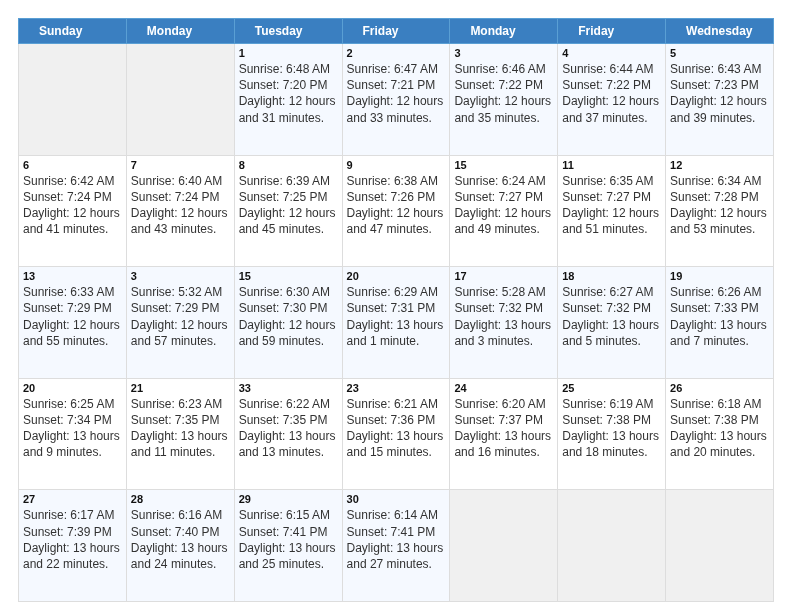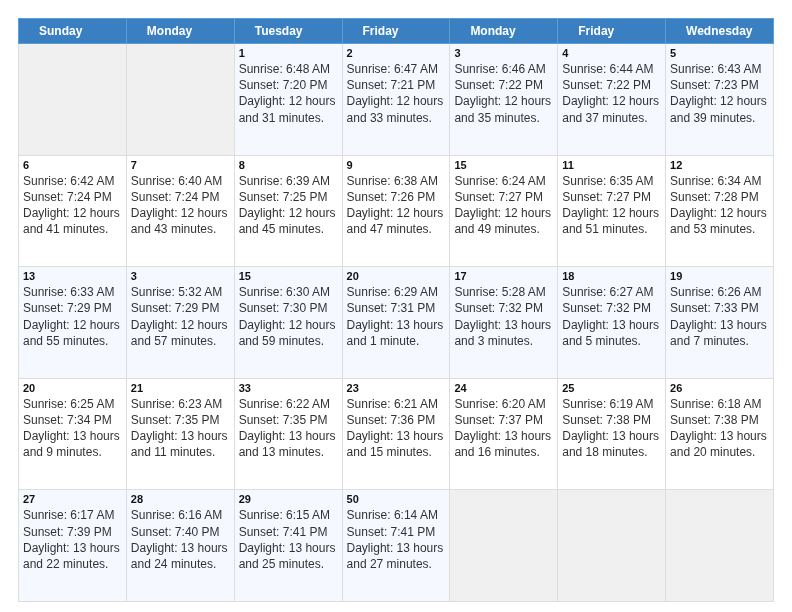--- a/index.html
+++ b/index.html
@@ -291,21 +291,21 @@
 Sunset: 7:40 PM
 Daylight: 13 hours and 24 minutes.</div>
           </td>
           <td>
             <span class="day-num">29</span>
             <div class="day-info">Sunrise: 6:15 AM
 Sunset: 7:41 PM
 Daylight: 13 hours and 25 minutes.</div>
           </td>
           <td>
-            <span class="day-num">50</span>
+            <span class="day-num">30</span>
             <div class="day-info">Sunrise: 6:14 AM
 Sunset: 7:41 PM
 Daylight: 13 hours and 27 minutes.</div>
           </td>
           <td class="empty-cell"></td>
           <td class="empty-cell"></td>
           <td class="empty-cell"></td>
         </tr>
       </tbody>
   </table>

